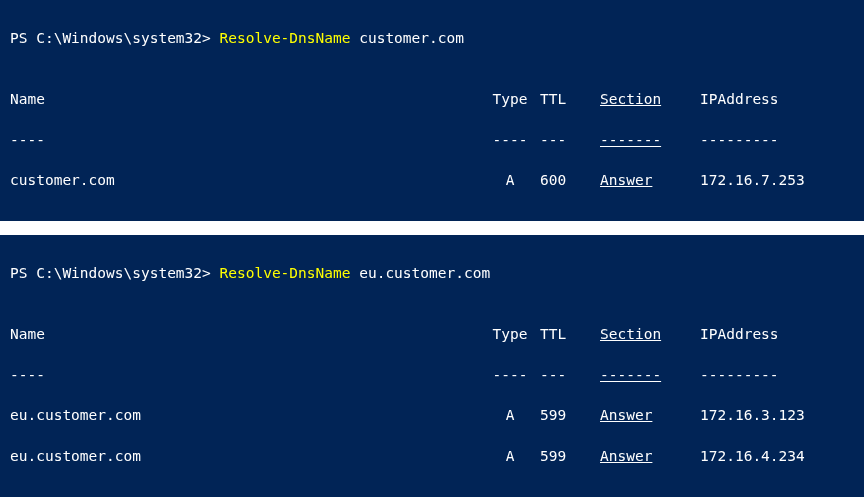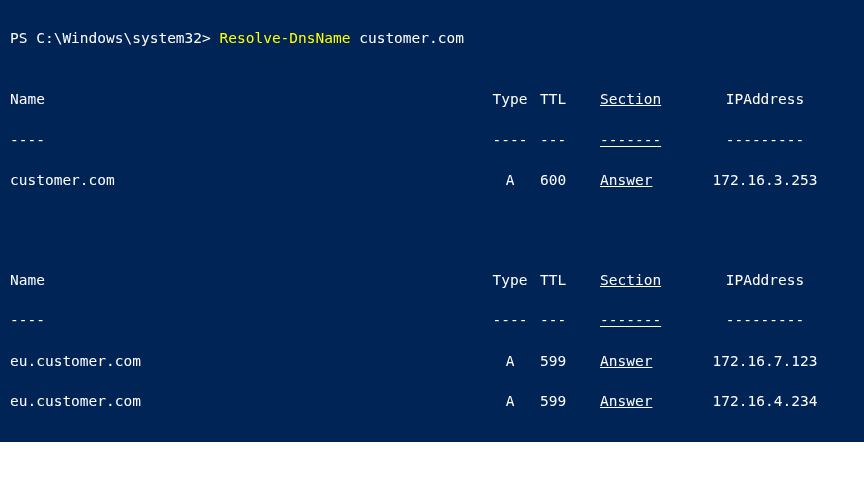--- a/index.html
+++ b/index.html
@@ -8,57 +8,59 @@
     background: #ffffff;
     font-family: 'Lucida Console', 'Consolas', monospace;
     font-size: 14.5px;
     line-height: 1.4;
     width: 864px;
   }
   .term-block {
     background: #012456;
     color: #ffffff;
     padding: 8px 10px 10px 10px;
+    margin-bottom: 14px;
     white-space: pre;
     overflow: hidden;
   }
   .prompt {
     color: #ffffff;
   }
   .cmdlet {
     color: #ffff00;
   }
   .arg {
     color: #ffffff;
   }
   .row {
     display: block;
   }
   .col-name    { display: inline-block; width: 470px; }
   .col-type    { display: inline-block; width: 60px; text-align: center;  }
   .col-ttl     { display: inline-block; width: 60px;  }
   .col-section { display: inline-block; width: 100px; text-decoration: underline; }
-  .col-ip      { display: inline-block; width: 130px; text-align: center; }
+  .col-ip      { display: inline-block; width: 130px; }
   .hdr .col-name, .hdr .col-type, .hdr .col-ttl, .hdr .col-section, .hdr .col-ip {
     color: #ffffff;
   }
   .sep {
     color: #ffffff;
   }
 </style>
 </head>
 <body>
 
 <div class="term-block">
 <span class="row"><span class="prompt">PS C:\Windows\system32&gt; </span><span class="cmdlet">Resolve-DnsName</span> <span class="arg">customer.com</span></span>
 
 <span class="row hdr"><span class="col-name">Name</span><span class="col-type">Type</span><span class="col-ttl">TTL</span><span class="col-section">Section</span><span class="col-ip">IPAddress</span></span>
 <span class="row sep"><span class="col-name">----</span><span class="col-type">----</span><span class="col-ttl">---</span><span class="col-section">-------</span><span class="col-ip">---------</span></span>
-<span class="row"><span class="col-name">customer.com</span><span class="col-type">A</span><span class="col-ttl">600</span><span class="col-section">Answer</span><span class="col-ip">172.16.3.253</span></span>
+<span class="row"><span class="col-name">customer.com</span><span class="col-type">A</span><span class="col-ttl">600</span><span class="col-section">Answer</span><span class="col-ip">172.16.7.253</span></span>
 </div>
 
 <div class="term-block">
+<span class="row"><span class="prompt">PS C:\Windows\system32&gt; </span><span class="cmdlet">Resolve-DnsName</span> <span class="arg">eu.customer.com</span></span>
 
 <span class="row hdr"><span class="col-name">Name</span><span class="col-type">Type</span><span class="col-ttl">TTL</span><span class="col-section">Section</span><span class="col-ip">IPAddress</span></span>
 <span class="row sep"><span class="col-name">----</span><span class="col-type">----</span><span class="col-ttl">---</span><span class="col-section">-------</span><span class="col-ip">---------</span></span>
-<span class="row"><span class="col-name">eu.customer.com</span><span class="col-type">A</span><span class="col-ttl">599</span><span class="col-section">Answer</span><span class="col-ip">172.16.7.123</span></span>
+<span class="row"><span class="col-name">eu.customer.com</span><span class="col-type">A</span><span class="col-ttl">599</span><span class="col-section">Answer</span><span class="col-ip">172.16.3.123</span></span>
 <span class="row"><span class="col-name">eu.customer.com</span><span class="col-type">A</span><span class="col-ttl">599</span><span class="col-section">Answer</span><span class="col-ip">172.16.4.234</span></span>
 </div>
 
 </body></html>

